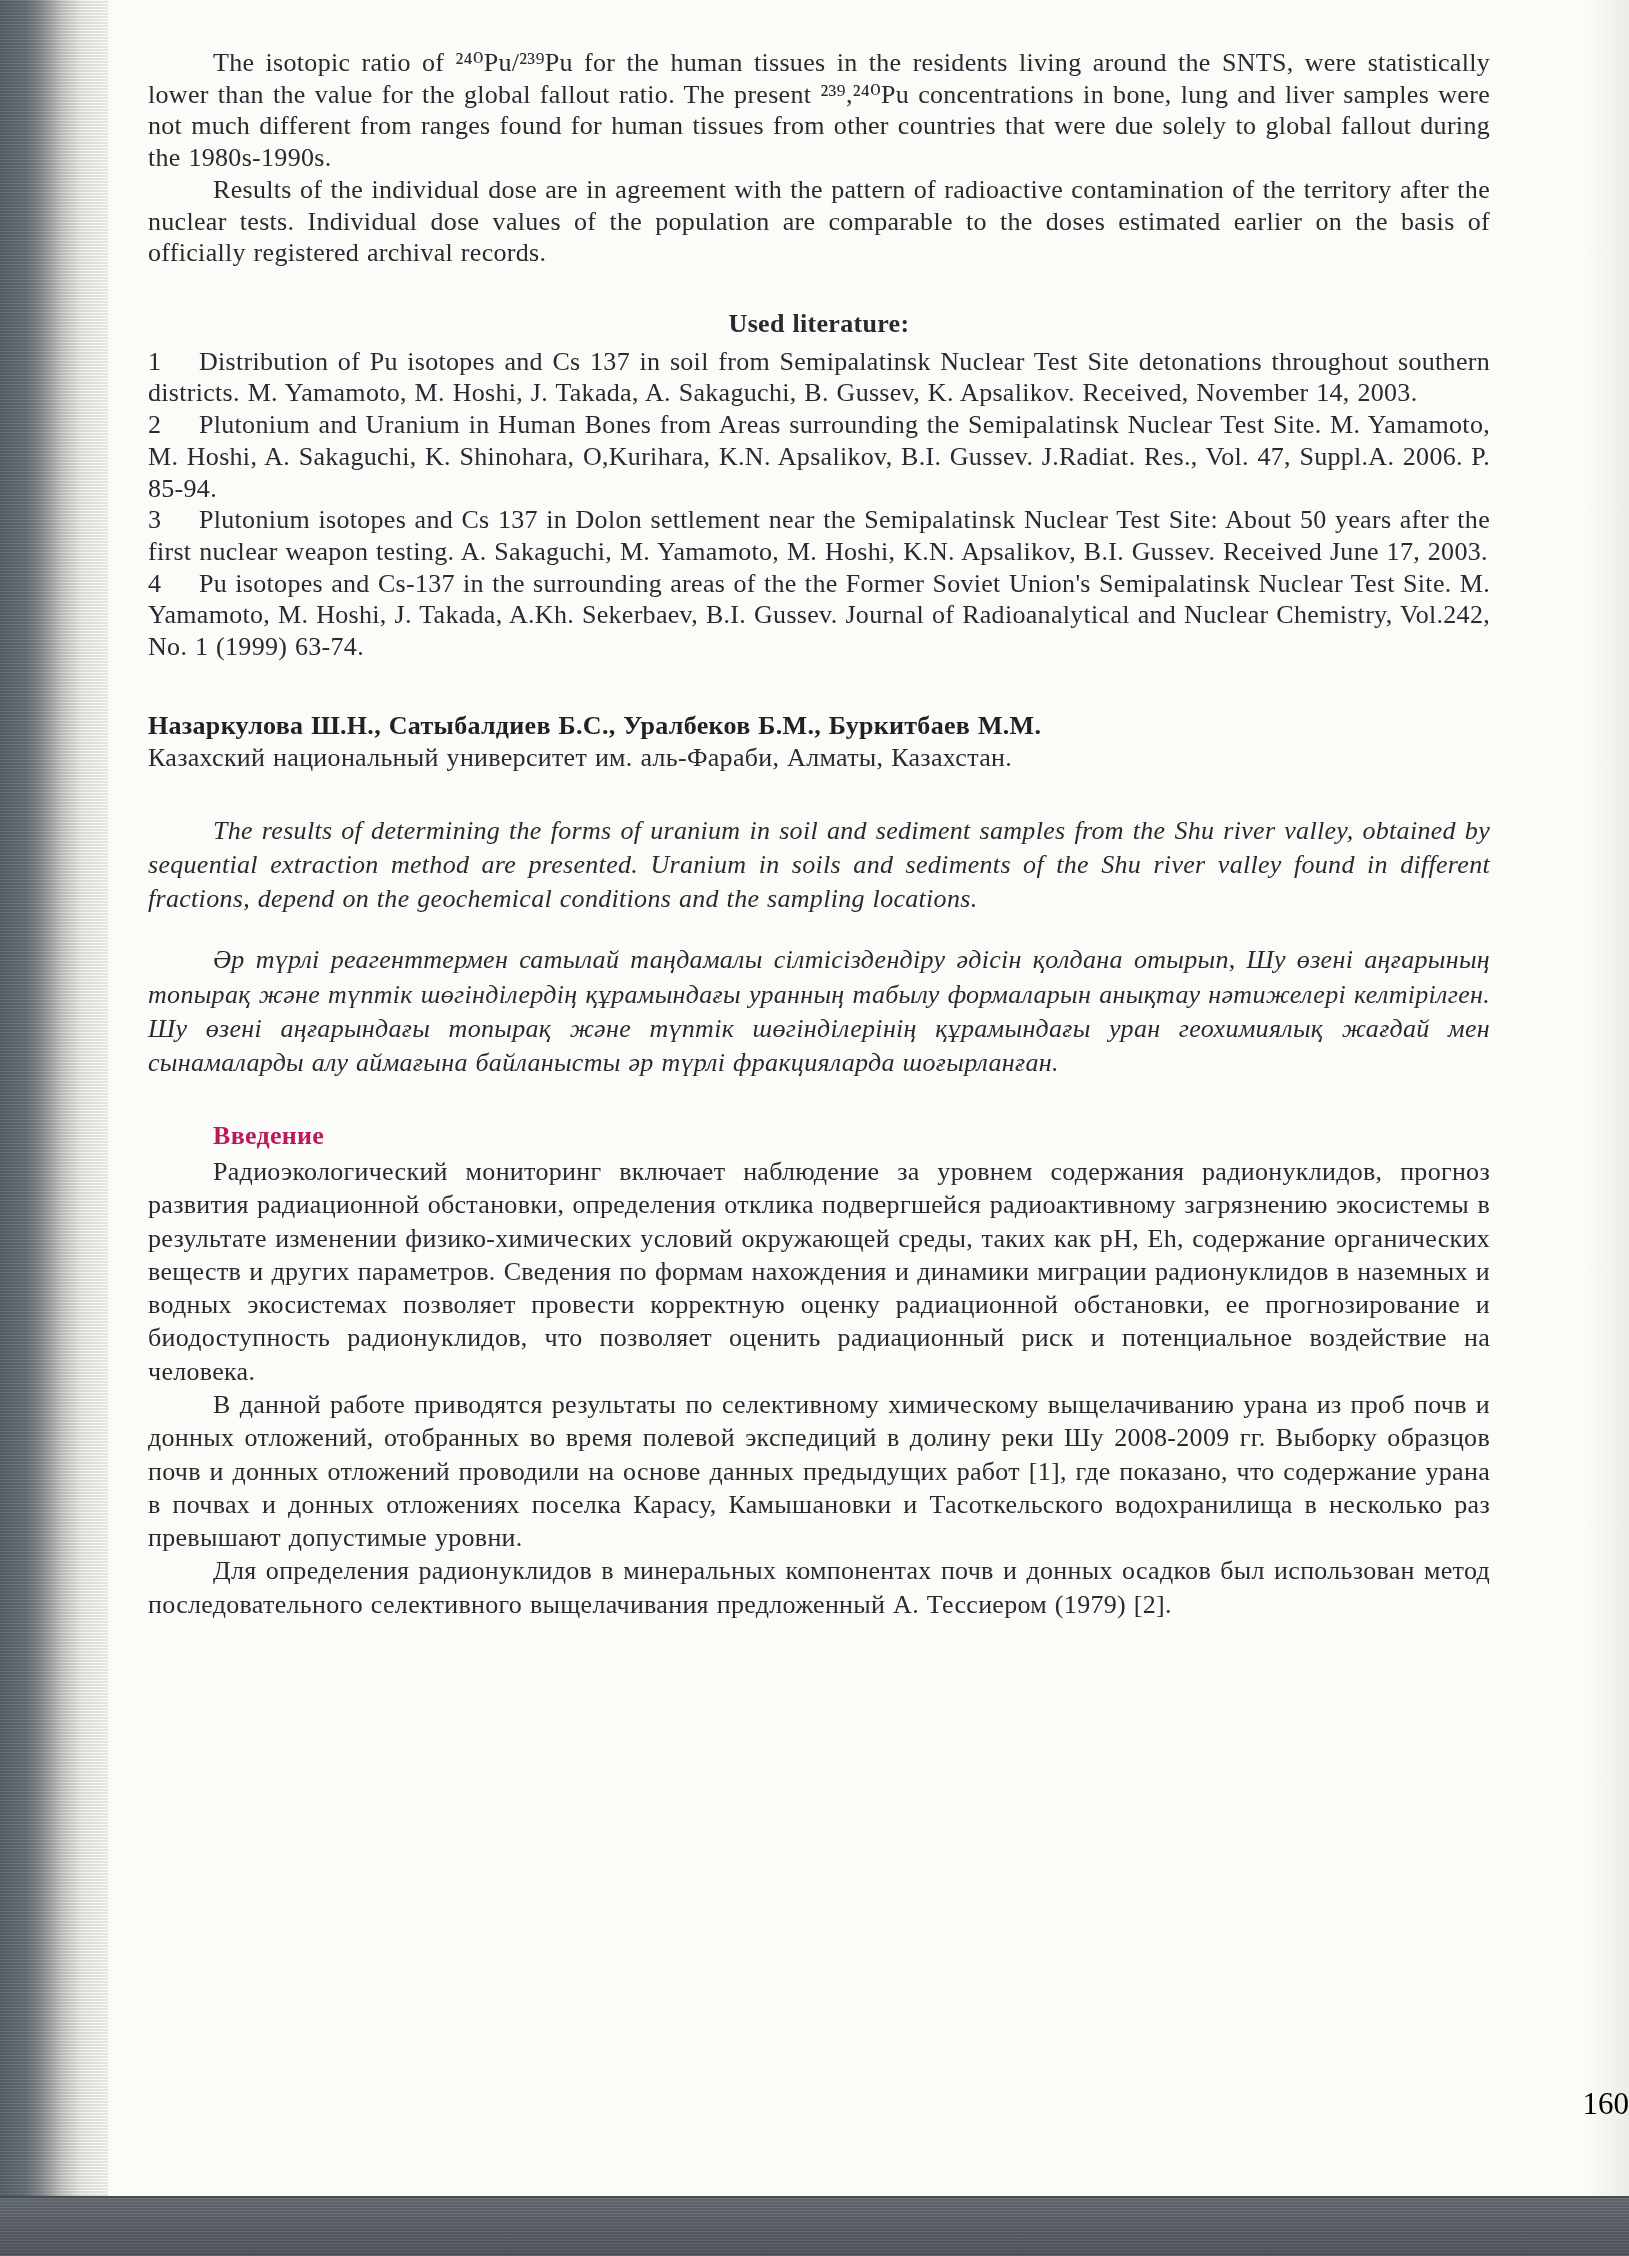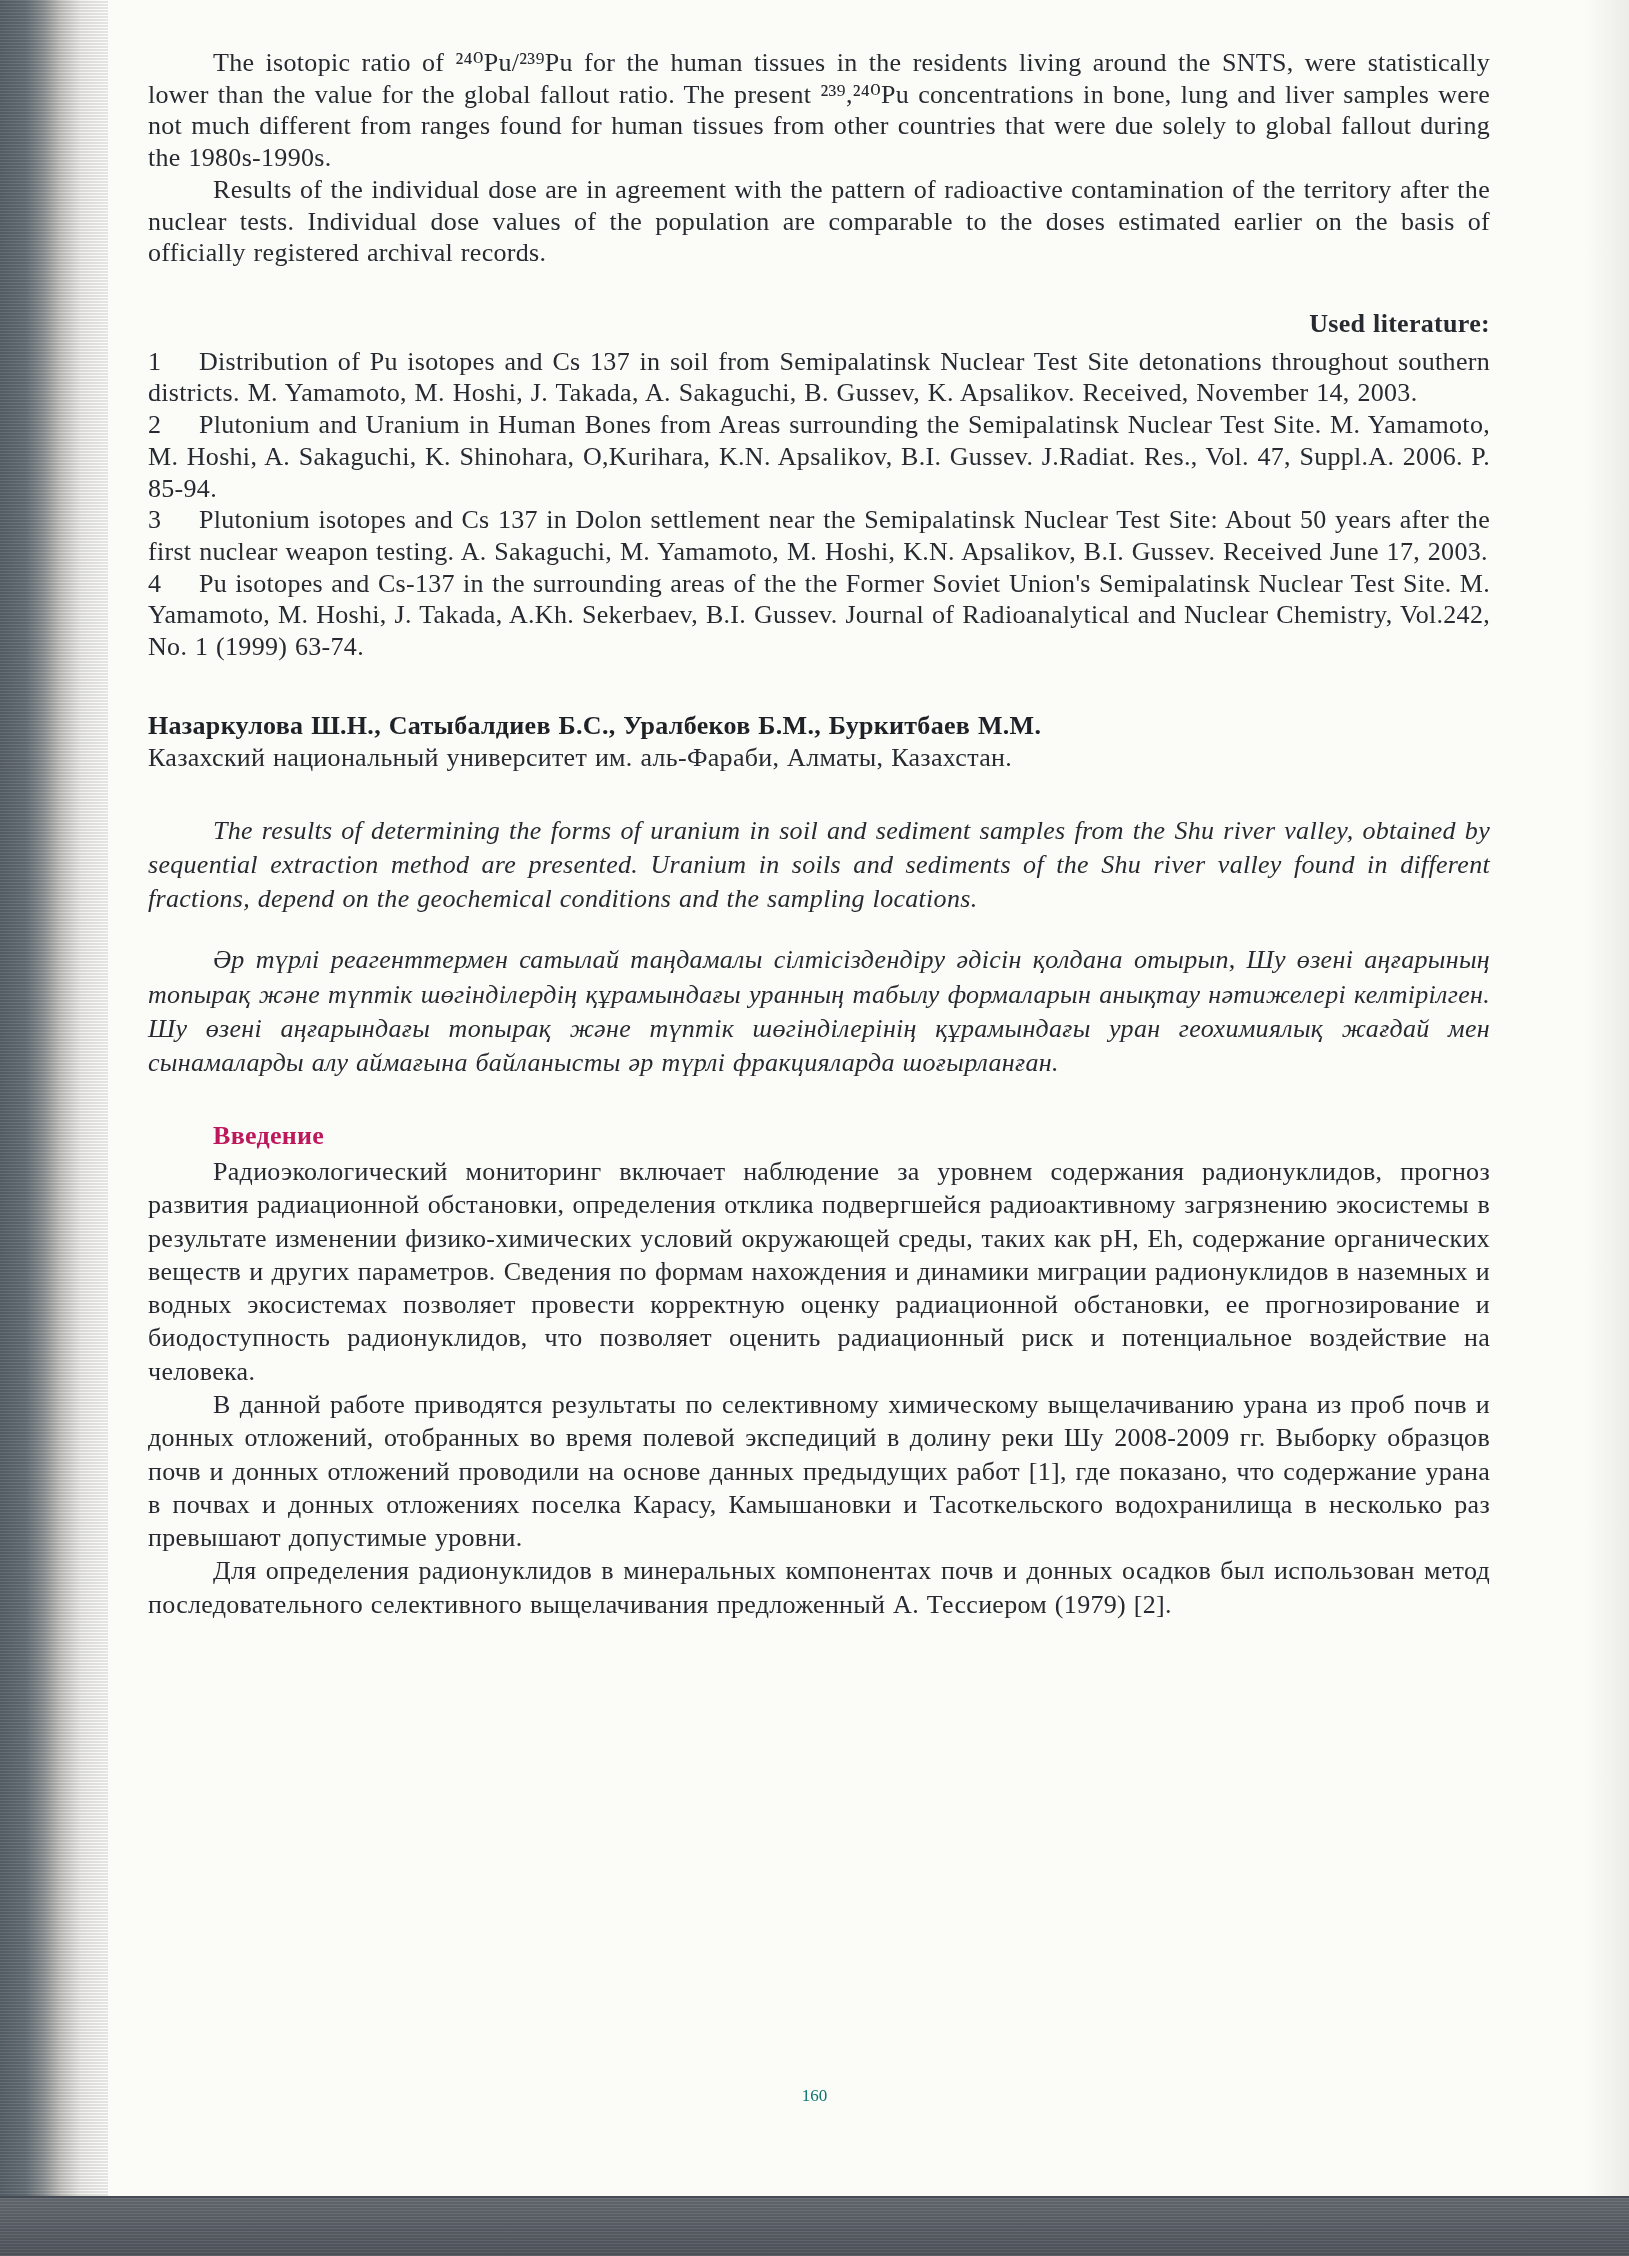--- a/index.html
+++ b/index.html
@@ -34,21 +34,21 @@
   }
   .content{
     position:absolute;left:148px;top:47px;width:1342px;
     font-size:26px;line-height:1.22;
     letter-spacing:0.3px;word-spacing:1px;
     text-align:justify;
   }
   .content p{margin:0;}
   .indent{text-indent:65px;}
   .lit-heading{
-    text-align:right;font-weight:bold;
+    text-align:center;font-weight:bold;
     margin:39px 0 5.9px 0 !important;
   }
   .ref-item{margin:0;}
   .ref-num{display:inline-block;width:51px;}
   .udc-block{margin-top:47px;}
   .authors-line{font-weight:bold;color:#1e2126;}
   .article-title{
     text-align:center;font-weight:bold;color:#1e2126;
     margin-top:57px !important;line-height:1.3;
   }
@@ -57,21 +57,21 @@
     margin-top:41px !important;
   }
   .abstract-kz{margin-top:27.6px !important;line-height:1.32;}
   .intro-heading{
     font-weight:bold;color:#be185d;
     margin:39px 0 3.9px 65px !important;
   }
   .body-para{line-height:1.28;}
   .page-number{
     position:absolute;left:0;right:0;top:2086px;
-    text-align:center;font-size:17px;color:#0f766e;
+    text-align:right;font-size:31px;color:#000000;
   }
 </style>
 </head>
 <body>
 
 <div class="page">
 
   <div class="edge-left"></div>
   <div class="edge-right"></div>
 

